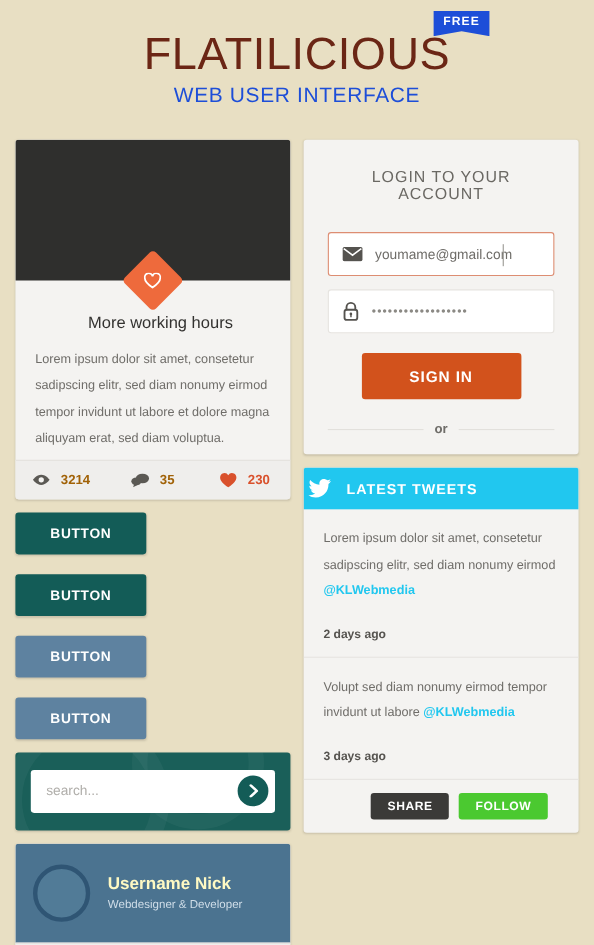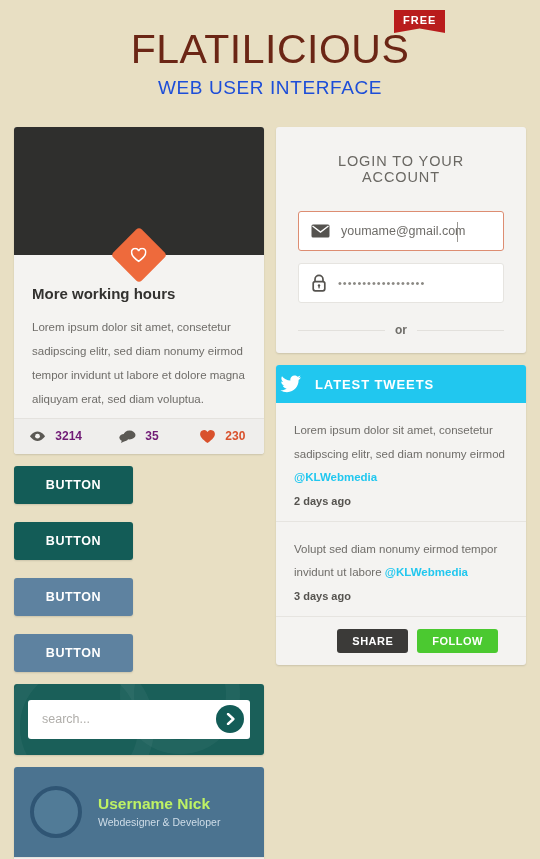--- a/index.html
+++ b/index.html
@@ -17,21 +17,21 @@
   .logo-title {
     font-size: 41px; letter-spacing: 0.5px; color: #6b2615;
     font-weight: 400; line-height: 1.05; white-space: nowrap;
   }
   .logo-sub {
     font-size: 19px; color: #1d4ed8; letter-spacing: 0.6px;
     margin-top: 6px; white-space: nowrap;
   }
   .free-badge {
     position: absolute; top: -18px; right: -36px;
-    background: #b91c1c; color: #fff;
+    background: #1d4ed8; color: #fff;
     font-size: 11px; font-weight: bold; letter-spacing: 1px;
     padding: 4px 9px 7px 9px;
     clip-path: polygon(0 0, 100% 0, 100% 100%, 50% 80%, 0 100%);
   }
 
   
   .columns {
     position: absolute; top: 127px; left: 14px;
     width: 512px; display: flex; gap: 12px;
   }
@@ -51,35 +51,36 @@
   .diamond {
     position: absolute; left: 50%; bottom: -20px;
     width: 40px; height: 40px; margin-left: -20px;
     background: #ee6a3c; transform: rotate(45deg);
     border-radius: 4px;
     display: flex; align-items: center; justify-content: center;
   }
   .diamond svg { transform: rotate(-45deg); }
   .post-body { padding: 30px 18px 6px 18px; }
   .post-title {
-    font-size: 15px; font-weight: bold; color: #333230;
+    font-size: 15px; font-weight: normal; color: #333230;
     margin-bottom: 14px;
+    margin-left: 48px;
   }
   .post-text {
     font-size: 11.5px; color: #6f6d69; line-height: 2.08;
   }
   .stats {
     display: flex; background: #efeeec;
     border-top: 1px solid #e4e2de;
     padding: 10px 0;
   }
   .stats.divided .stat + .stat { border-left: 1px solid #e4e2de; }
   .stat {
     flex: 1; display: flex; align-items: center; justify-content: center;
-    gap: 9px; font-size: 12px; color: #701a75; font-weight: bold;
+    gap: 9px; font-size: 12px; color: #a16207; font-weight: bold;
   }
   .stat.heart-stat { color: #d9512c; }
 
   
   .btn-grid { display: flex; flex-wrap: wrap; gap: 18px; align-items: flex-end; }
   .flat-btn {
     width: 119px; height: 38px; border: none; border-radius: 3px;
     color: #fff; font-size: 12.5px; font-weight: bold; letter-spacing: 0.6px;
     cursor: pointer; font-family: "Liberation Sans", sans-serif;
     box-shadow: 0 1px 2px rgba(0,0,0,0.13);
@@ -124,21 +125,21 @@
 
   
   .profile-head {
     background: #4b7390; padding: 19px 16px; display: flex;
     align-items: center; gap: 16px;
   }
   .avatar {
     width: 52px; height: 52px; border-radius: 50%;
     background: #517b97; border: 4px solid #2f5574; flex: none;
   }
-  .profile-name { font-size: 15.5px; font-weight: bold; color: #bef264; }
+  .profile-name { font-size: 15.5px; font-weight: bold; color: #fef9c3; }
   .profile-role { font-size: 10.5px; color: #cfdde8; margin-top: 3px; }
 
   
   .login-panel { padding: 26px 22px 0 22px; }
   .login-title {
     text-align: center; font-size: 14.5px; color: #6a6863;
     letter-spacing: 0.9px; margin-bottom: 26px;
   }
   .field {
     display: flex; align-items: center; height: 40px;
@@ -181,21 +182,21 @@
     gap: 13px; padding-left: 4px;
   }
   .tweets-title {
     color: #fff; font-size: 13px; font-weight: bold; letter-spacing: 0.9px;
   }
   .tweet { padding: 16px 18px 14px 18px; }
   .tweet + .tweet { border-top: 1px solid #e6e4e0; }
   .tweet-text { font-size: 11.5px; color: #6f6d69; line-height: 2.05; }
   .mention { color: #21c7ef; font-weight: bold; }
   .tweet-time {
-    font-size: 11px; font-weight: bold; color: #55534f; margin-top: 5px;
+    font-size: 11px; font-weight: bold; color: #55534f; margin-top: 21px;
   }
   .tweet-actions {
     border-top: 1px solid #e6e4e0; padding: 12px 28px;
     display: flex; justify-content: flex-end; gap: 9px;
   }
   .share-btn, .follow-btn {
     border: none; border-radius: 3px; height: 24px; padding: 0 15px;
     color: #fff; font-size: 11px; font-weight: bold; letter-spacing: 0.5px;
     cursor: pointer; font-family: "Liberation Sans", sans-serif;
   }
@@ -333,20 +334,21 @@
               <svg width="16" height="18" viewBox="0 0 16 18">
                 <path d="M4 8 V5.4 A4 4 0 0 1 12 5.4 V8" fill="none" stroke="#55534f" stroke-width="1.7"></path>
                 <rect x="2.2" y="7.6" width="11.6" height="9.2" rx="2" fill="none" stroke="#55534f" stroke-width="1.7"></rect>
                 <circle cx="8" cy="11.4" r="1.2" fill="#55534f"></circle>
                 <rect x="7.4" y="11.4" width="1.3" height="3" fill="#55534f"></rect>
               </svg>
             </span>
             <span class="field-value dots">••••••••••••••••••</span>
           </div>
 
+          <button class="signin-btn">SIGN IN</button>
 
           <div class="or-row">
             <span class="or-line"></span>
             <span class="or-text">or</span>
             <span class="or-line"></span>
           </div>
 
         </div>
       </div>
 

